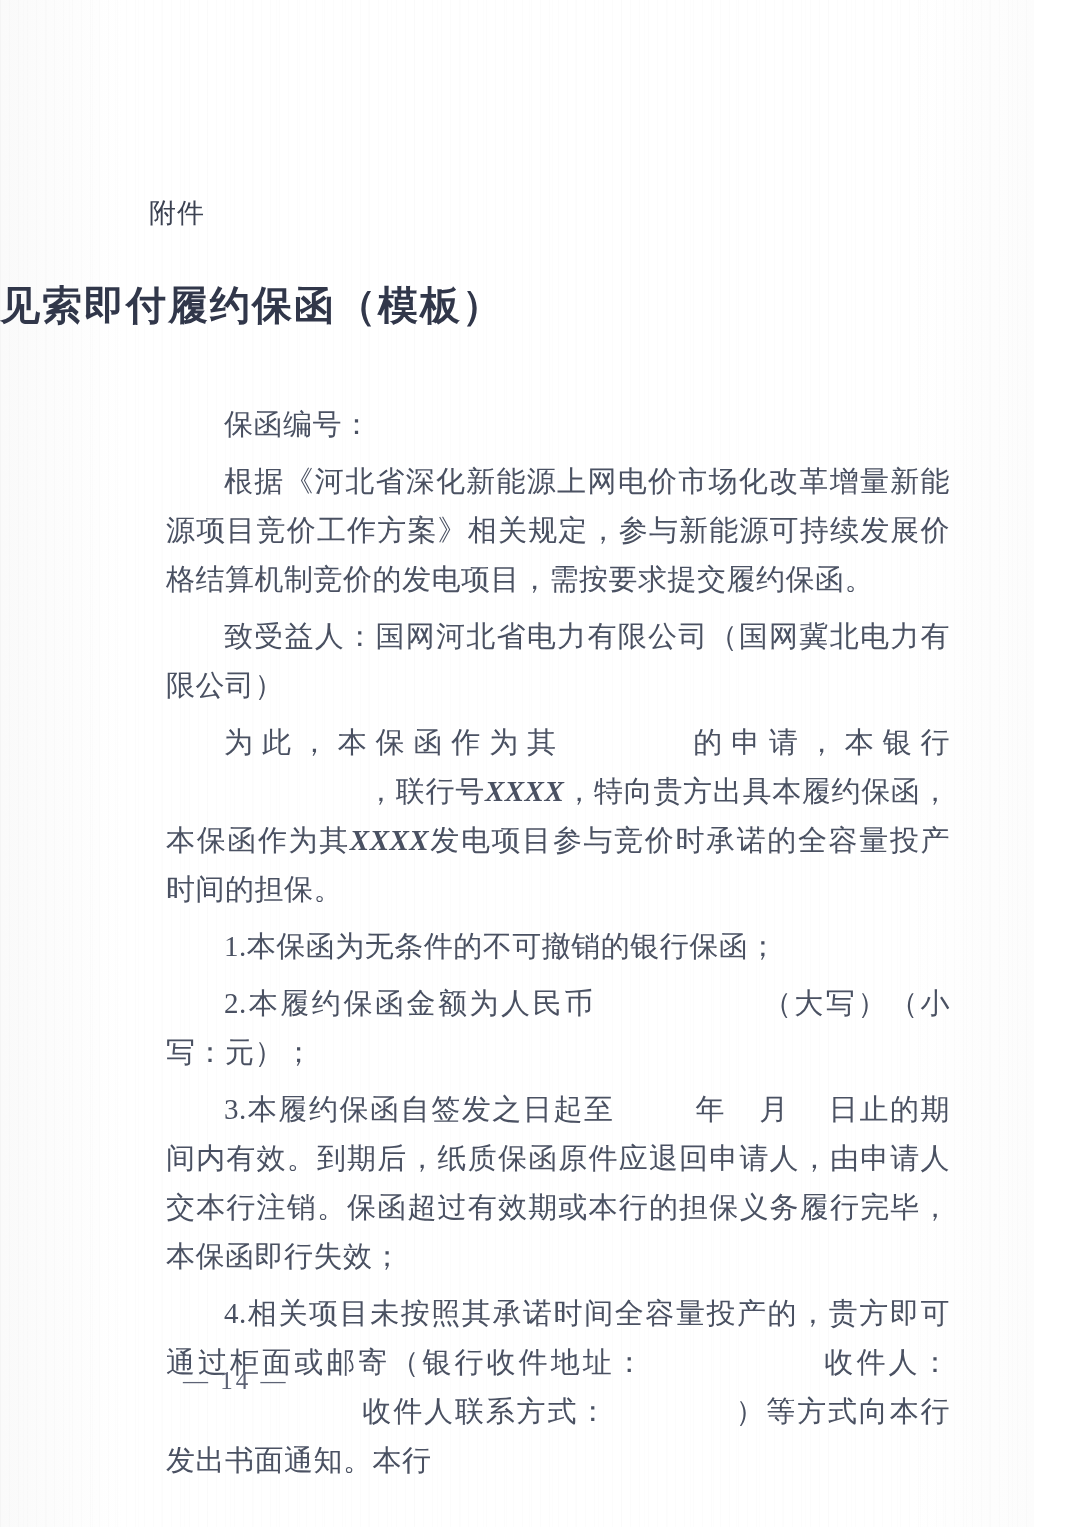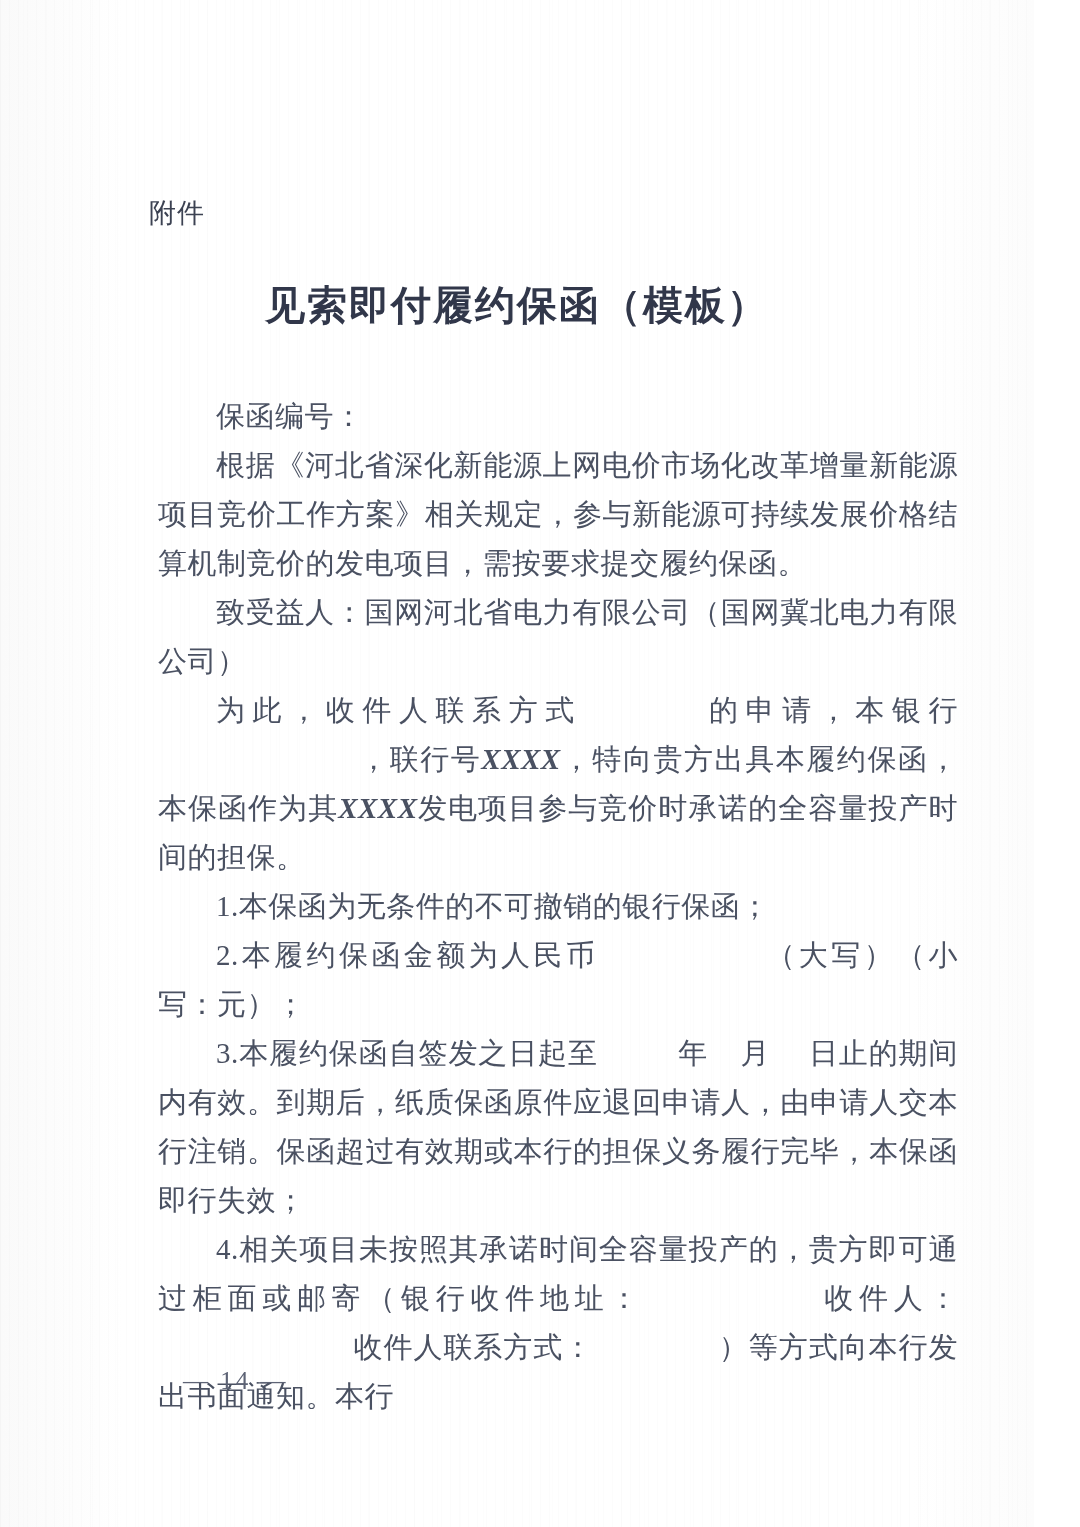--- a/index.html
+++ b/index.html
@@ -61,21 +61,20 @@
     line-height: 1;
     white-space: nowrap;
   }
 
   
   .doc-title {
     position: absolute;
     left: 0;
     right: 0;
     top: 282px;
-    text-align: center;
     font-family: "Liberation Serif", "DejaVu Serif", serif;
     font-size: 40px;
     font-weight: bold;
     letter-spacing: 2px;
     color: #31374a;
     line-height: 1.2;
   }
 
   
   .body-block {
@@ -85,21 +84,21 @@
     width: 800px;
     font-family: "Liberation Serif", "DejaVu Serif", serif;
     font-size: 29px;
     line-height: 49px;
     color: #4a5162;
     letter-spacing: 0.5px;
     text-align: justify;
   }
 
   .para {
-    margin: 0;
+    margin: 8px;
     text-indent: 2em;
     white-space: pre-wrap;
     word-break: break-all;
   }
 
   
   .blank {
     display: inline-block;
   }
 
@@ -137,21 +136,21 @@
     <div class="doc-title">见索即付履约保函（模板）</div>
 
     <div class="body-block">
 
       <p class="para"><span>保函编号：</span></p>
 
       <p class="para"><span>根据《河北省深化新能源上网电价市场化改革增量新能源项目竞价工作方案》相关规定，参与新能源可持续发展价格结算机制竞价的发电项目，需按要求提交履约保函。</span></p>
 
       <p class="para"><span>致受益人：国网河北省电力有限公司（国网冀北电力有限公司）</span></p>
 
-      <p class="para"><span>为此，收件人联系方式</span><span class="blank" style="width:120px"></span><span>的申请，本银行</span><span class="blank" style="width:200px"></span><span>，联行号</span><span class="latin">XXXX</span><span>，特向贵方出具本履约保函，本保函作为其</span><span class="latin">XXXX</span><span>发电项目参与竞价时承诺的全容量投产时间的担保。</span></p>
+      <p class="para"><span>为此，本保函作为其</span><span class="blank" style="width:120px"></span><span>的申请，本银行</span><span class="blank" style="width:200px"></span><span>，联行号</span><span class="latin">XXXX</span><span>，特向贵方出具本履约保函，本保函作为其</span><span class="latin">XXXX</span><span>发电项目参与竞价时承诺的全容量投产时间的担保。</span></p>
 
 
       <p class="para"><span>1.</span><span>本保函为无条件的不可撤销的银行保函；</span></p>
 
       <p class="para"><span>2.</span><span>本履约保函金额为人民币</span><span class="blank" style="width:165px"></span><span>（大写）（小写：元）；</span></p>
 
       <p class="para"><span>3.</span><span>本履约保函自签发之日起至</span><span class="blank" style="width:80px"></span><span>年</span><span class="blank" style="width:32px"></span><span>月</span><span class="blank" style="width:38px"></span><span>日</span><span>止的期间内有效。到期后，纸质保函原件应退回申请人，由申请人交本行注销。保函超过有效期或本行的担保义务履行完毕，本保函即行失效；</span></p>
 
       <p class="para"><span>4.</span><span>相关项目未按照其承诺时间全容量投产的，贵方即可通过柜面或邮寄（银行收件地址：</span><span class="blank" style="width:175px"></span><span>收件人：</span><span class="blank" style="width:195px"></span><span>收件人联系方式：</span><span class="blank" style="width:125px"></span><span>）等方式向本行发出书面通知。本行</span></p>
 

